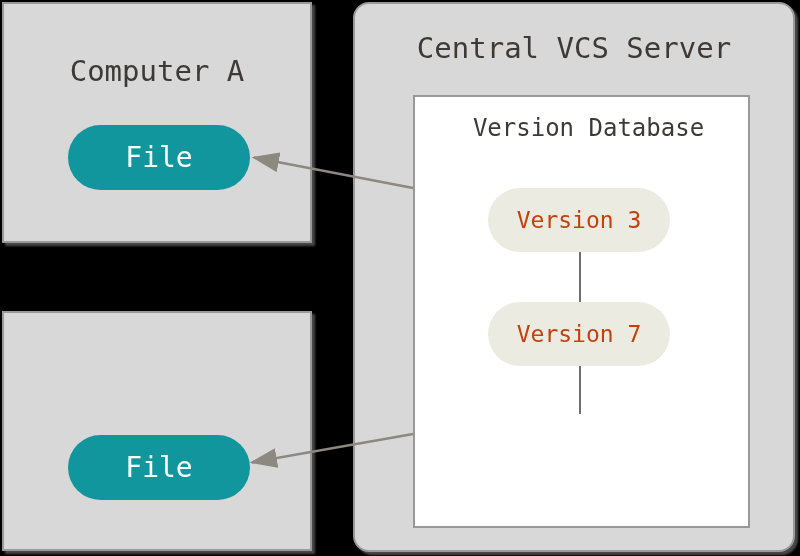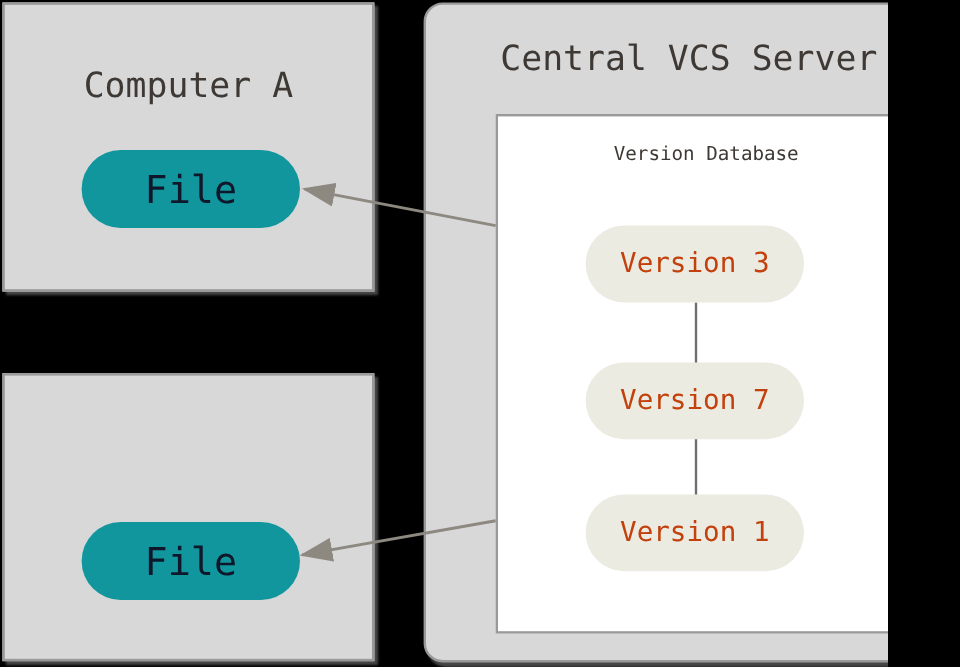--- a/index.html
+++ b/index.html
@@ -3,21 +3,21 @@
 <meta charset="utf-8">
 <title>Centralized VCS Diagram</title>
 <style>
   html, body {
     margin: 0;
     padding: 0;
     background: #000000;
   }
   .canvas {
     position: relative;
-    width: 740px;
+    width: 800px;
     height: 556px;
     background: #000000;
     overflow: hidden;
     font-family: "DejaVu Sans Mono", "Liberation Mono", monospace;
     color: #3e3934;
   }
   .gray-box {
     position: absolute;
     background: #d8d8d8;
     border: 2px solid #999999;
@@ -43,38 +43,38 @@
     display: flex;
     align-items: center;
     justify-content: center;
     white-space: nowrap;
   }
   .file-pill {
     left: 64px; top: 121px;
     width: 182px; height: 65px;
     border-radius: 33px;
     background: #12969e;
-    color: #0f172a;
-    font-size: 32px;
+    color: #ffffff;
+    font-size: 28px;
   }
   .file-pill-b { top: 122px; }
   .db-box {
     position: absolute;
     left: 58px; top: 91px;
     width: 337px; height: 433px;
     background: #ffffff;
     border: 2px solid #999999;
     box-sizing: border-box;
   }
   .db-title {
     position: absolute;
     left: 14px; right: 0;
     top: 16px;
     text-align: center;
-    font-size: 16px;
+    font-size: 24px;
     line-height: 30px;
     white-space: nowrap;
   }
   .version-pill {
     left: 73px;
     width: 182px; height: 64px;
     border-radius: 32px;
     background: #ecebe1;
     color: #c2410c;
     font-size: 23px;
@@ -122,23 +122,20 @@
       <div class="db-title">Version Database</div>
 
       <div class="version-connector"></div>
 
       <div class="pill version-pill v3">
         <span>Version 3</span>
       </div>
       <div class="pill version-pill v2">
         <span>Version 7</span>
       </div>
-      <div class="pill version-pill v1">
-        <span>Version 1</span>
-      </div>
     </div>
   </div>
 
   <svg class="arrows-overlay" viewBox="0 0 800 556" xmlns="http://www.w3.org/2000/svg">
     <defs>
       <marker id="arrowhead" markerWidth="11" markerHeight="8" refX="10" refY="4" orient="auto" markerUnits="strokeWidth">
         <path d="M0,0 L11,4 L0,8 Z" fill="#8d8880"></path>
       </marker>
     </defs>
     <line x1="413" y1="188" x2="254" y2="157.6" stroke="#8d8880" stroke-width="2.5" marker-end="url(#arrowhead)"></line>

